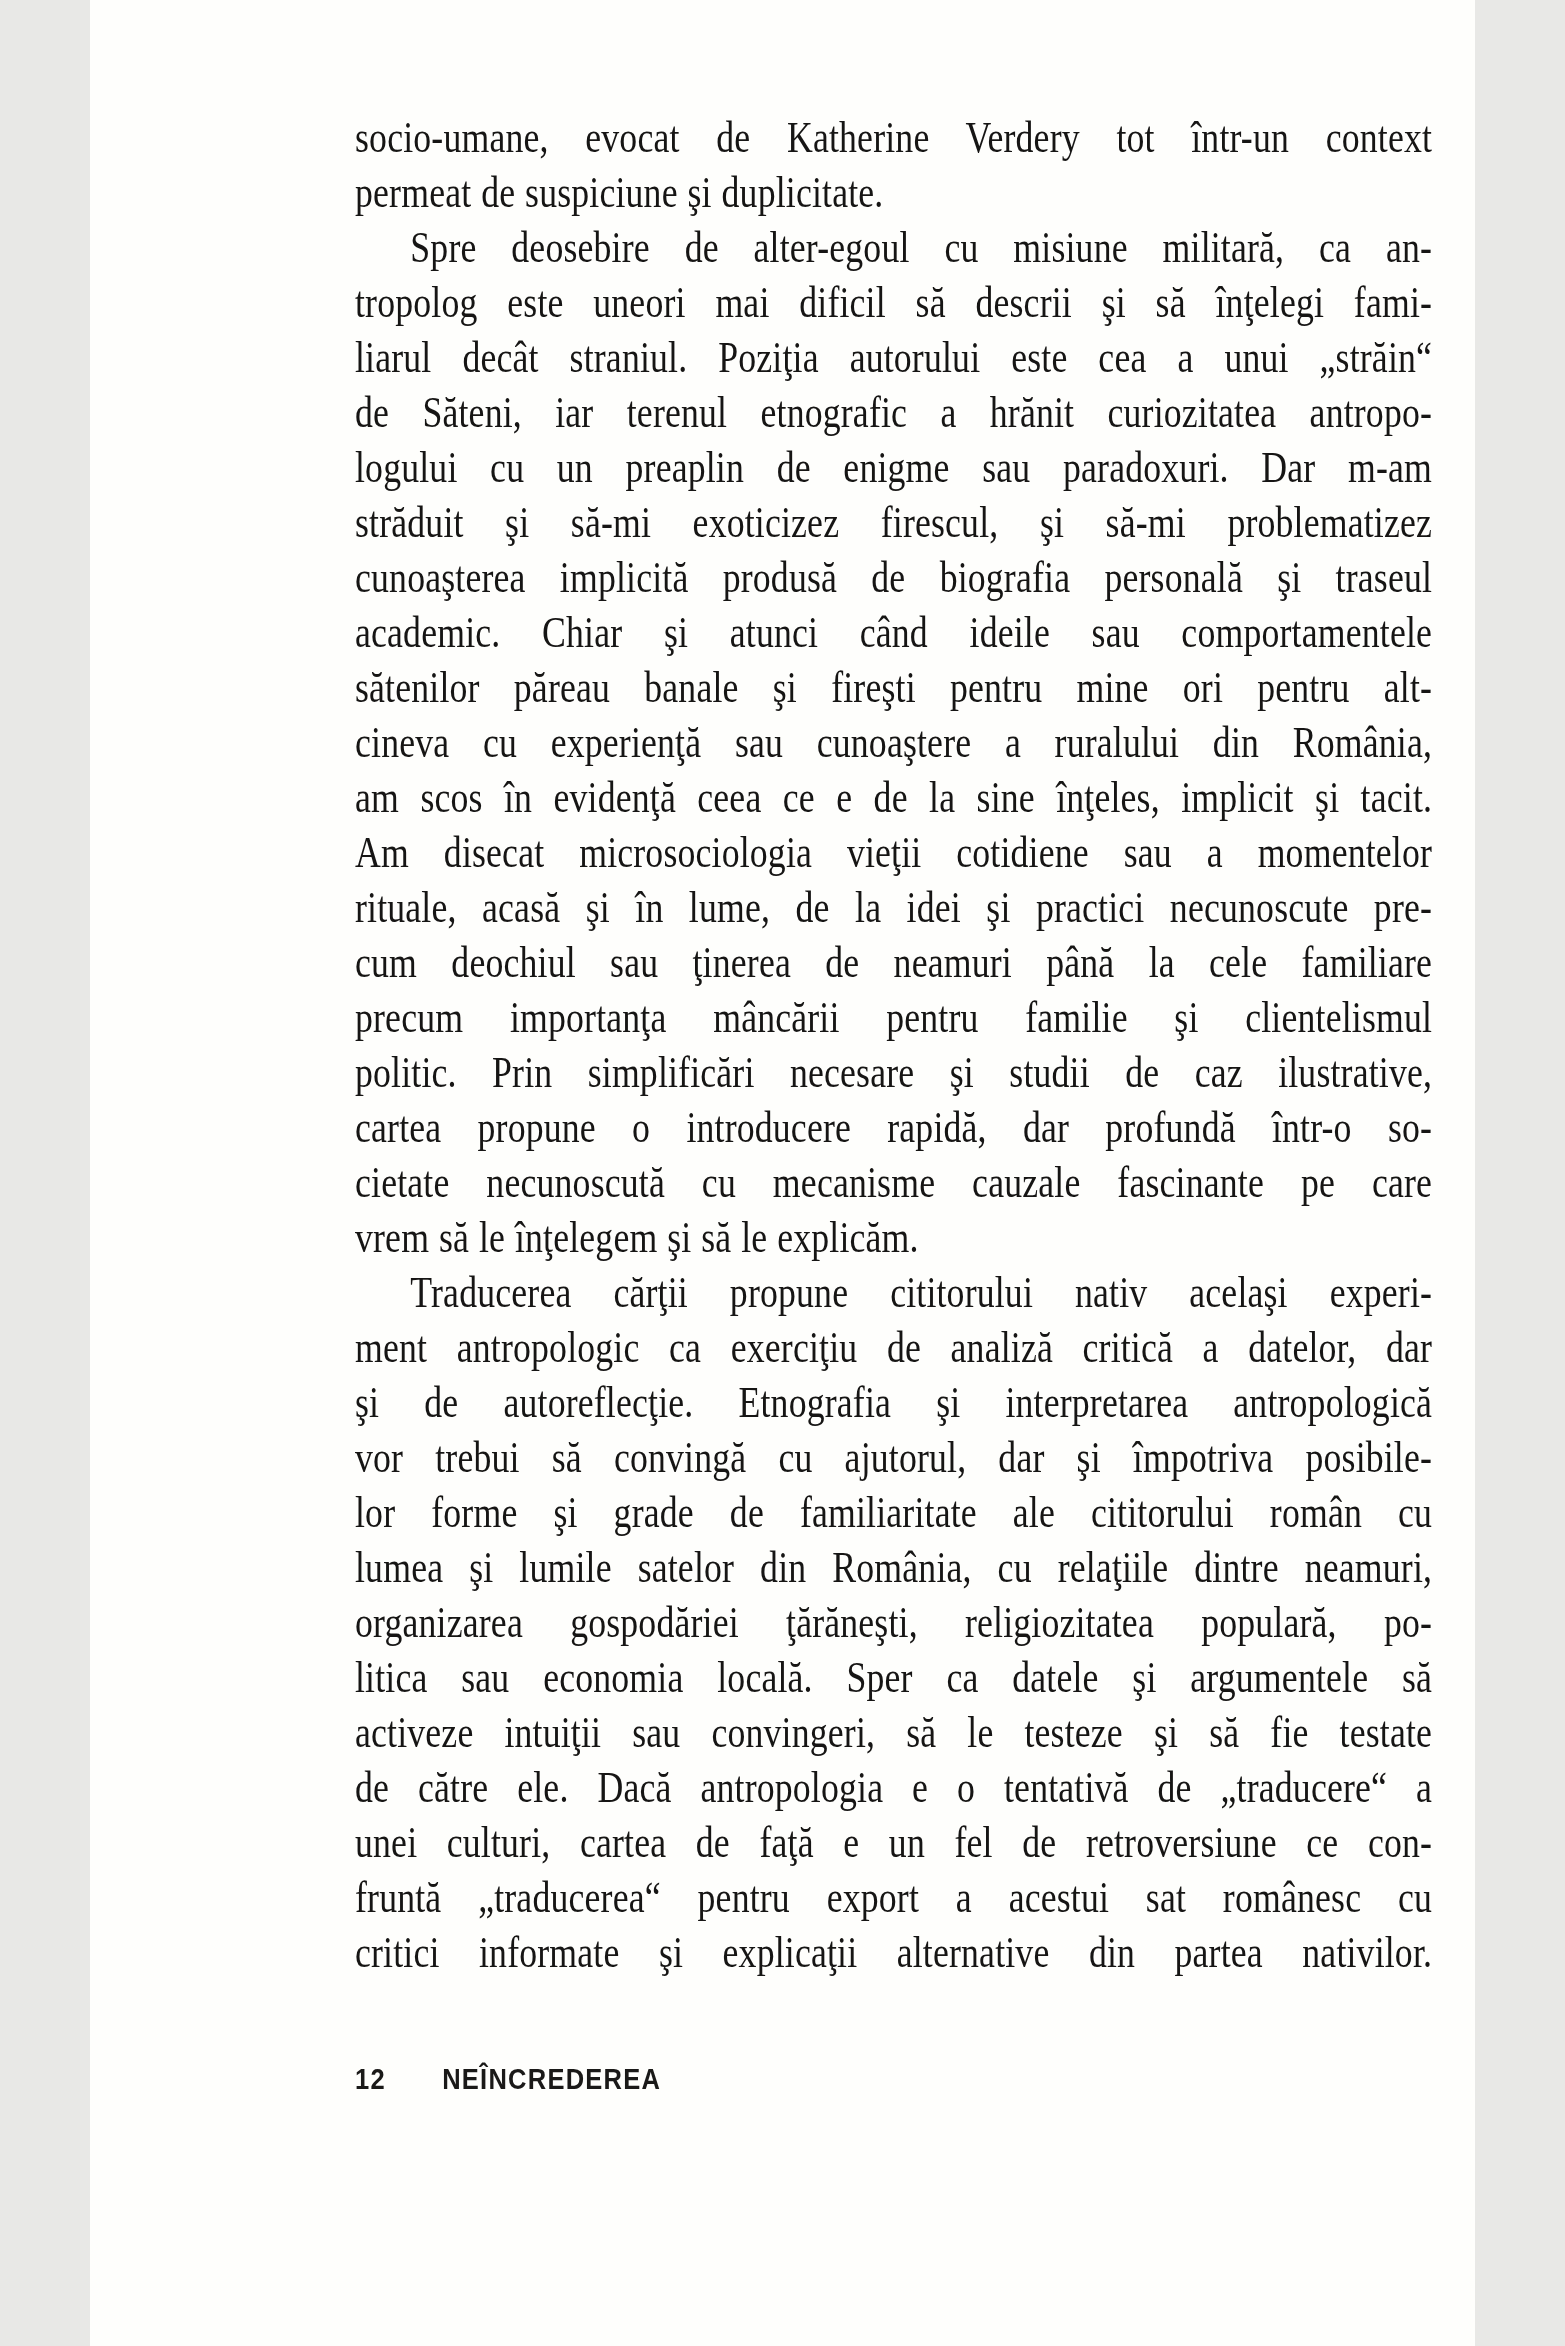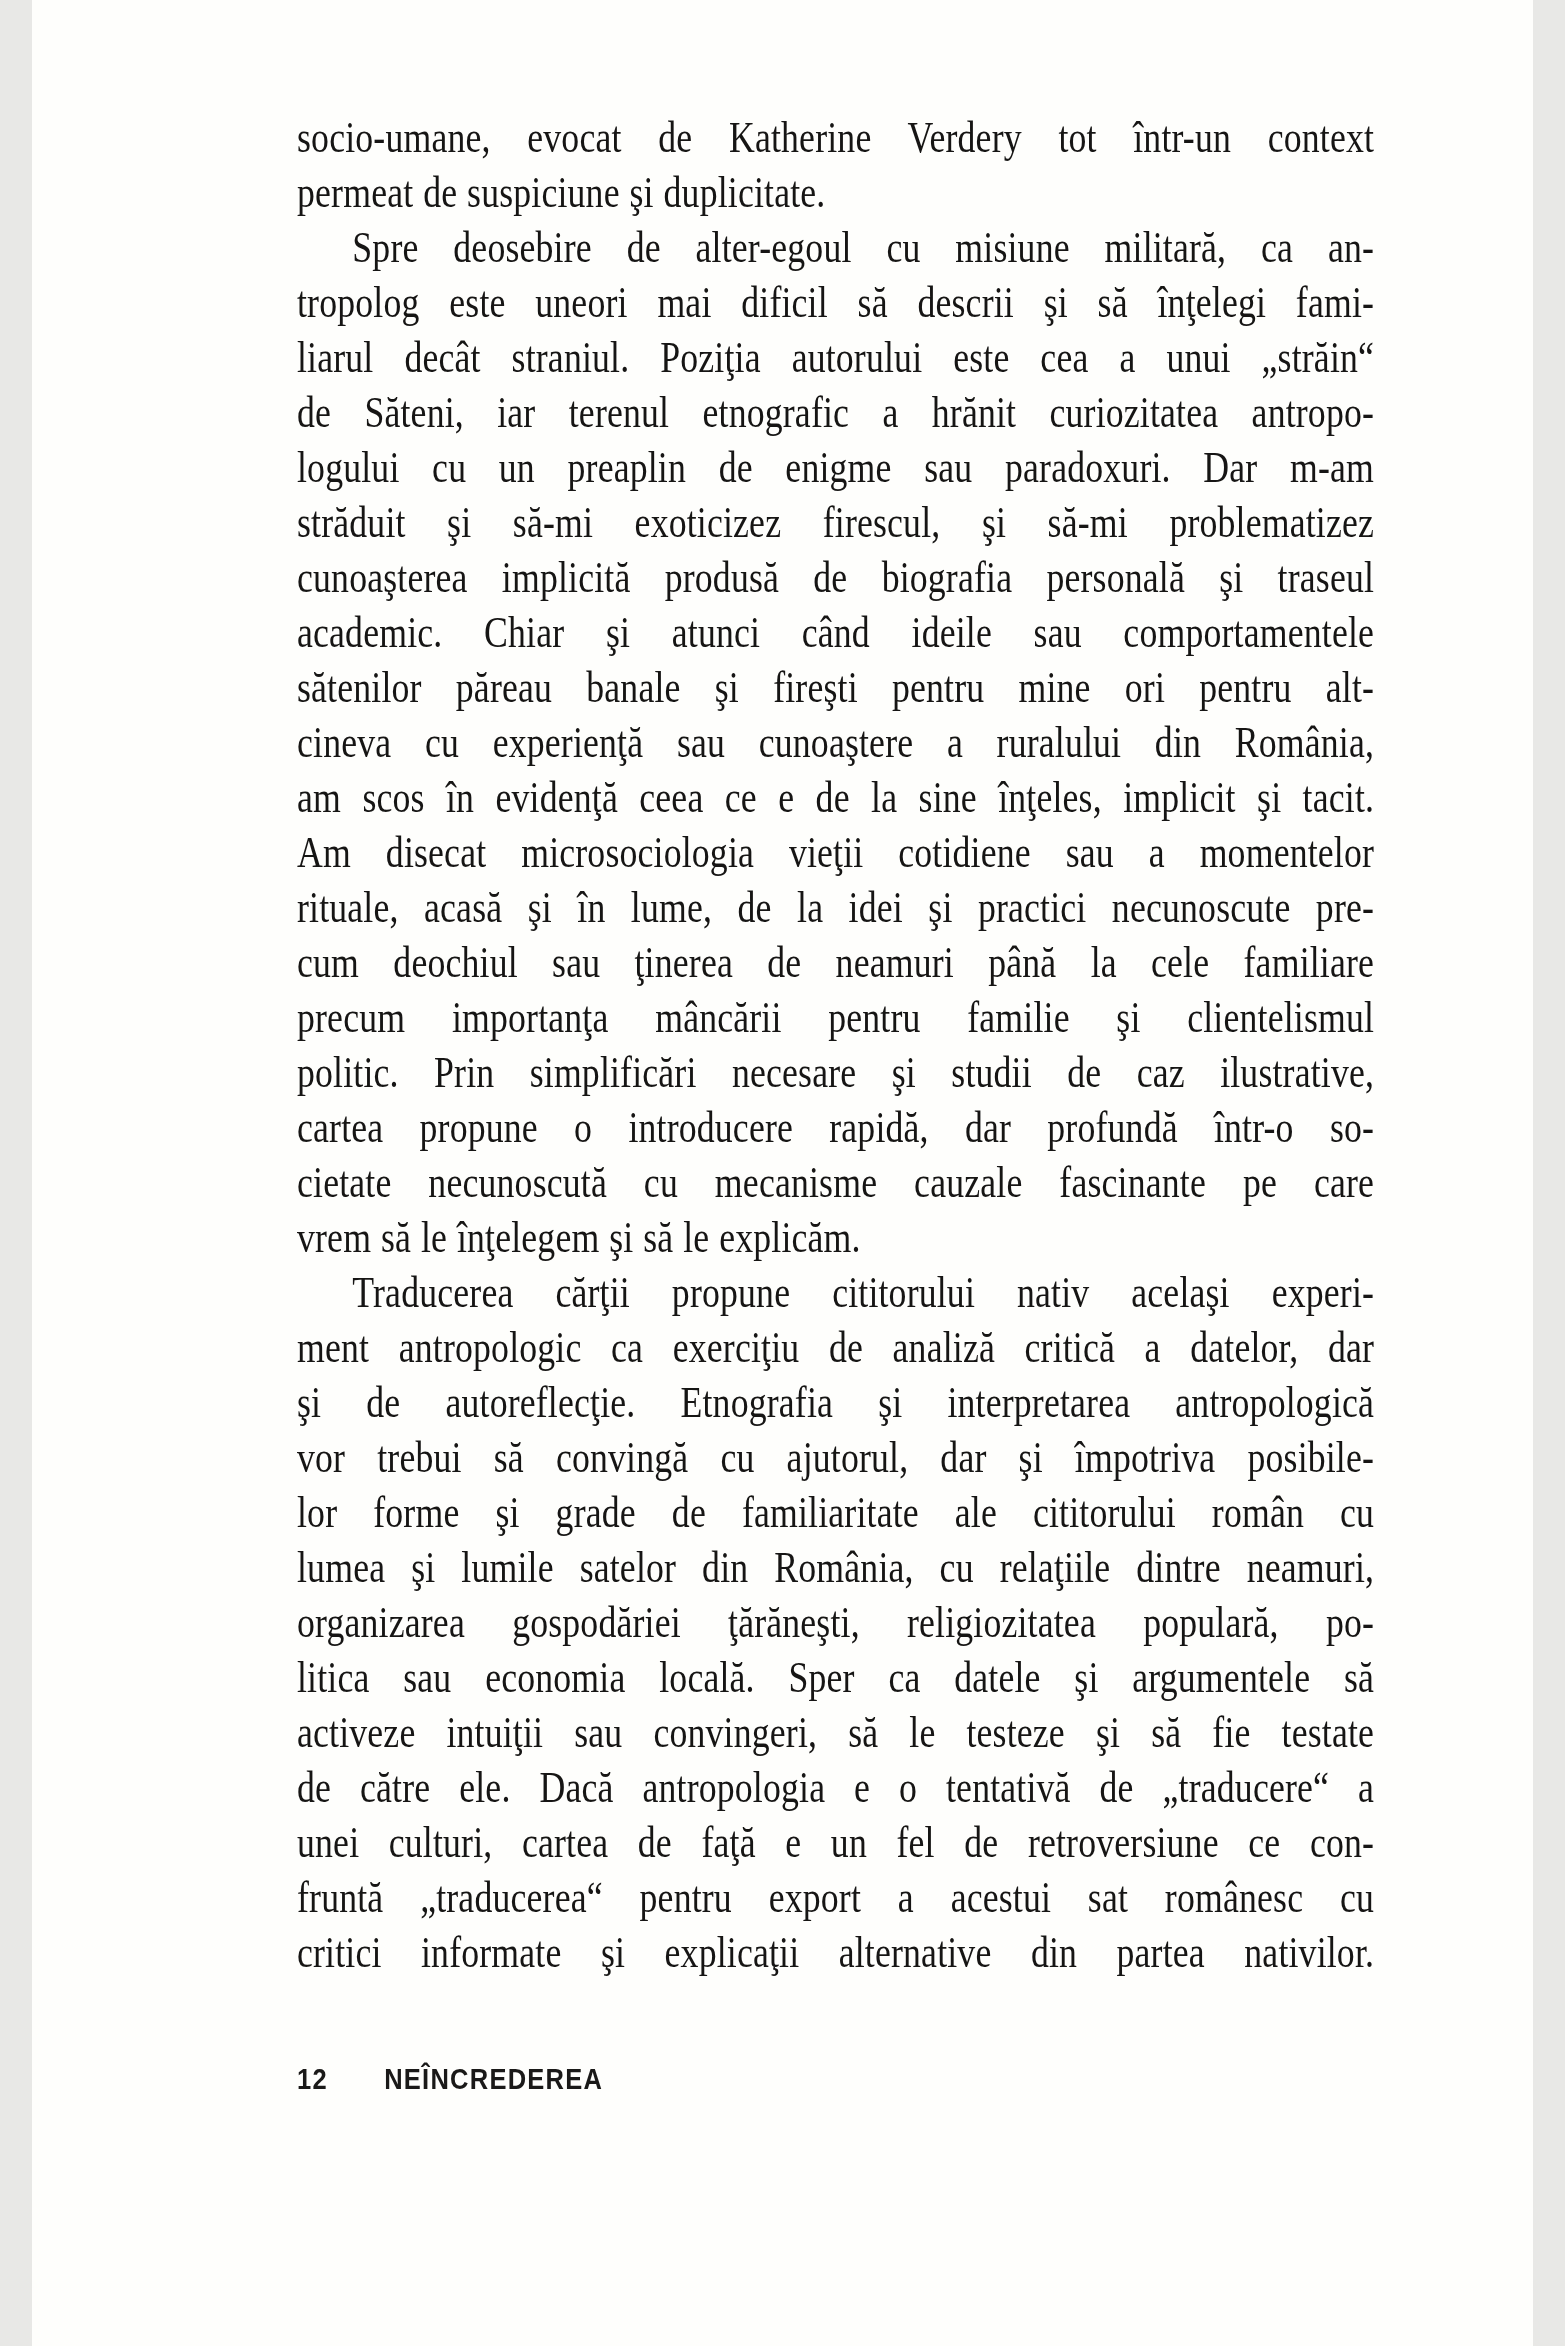--- a/index.html
+++ b/index.html
@@ -2,21 +2,21 @@
 <html style="font-size:15px"><head>
 <meta charset="utf-8">
 <style>
   html, body {
     margin: 0;
     padding: 0;
     background: #e8e8e6;
   }
   .page {
     position: relative;
-    width: 1501px;
+    width: 1385px;
     height: 2347px;
     margin: 0 auto;
     background: #fefefc;
     color: #161514;
     font-family: "Liberation Serif", "DejaVu Serif", serif;
     overflow: hidden;
   }
   
   .text-block-outer {
     position: absolute;

